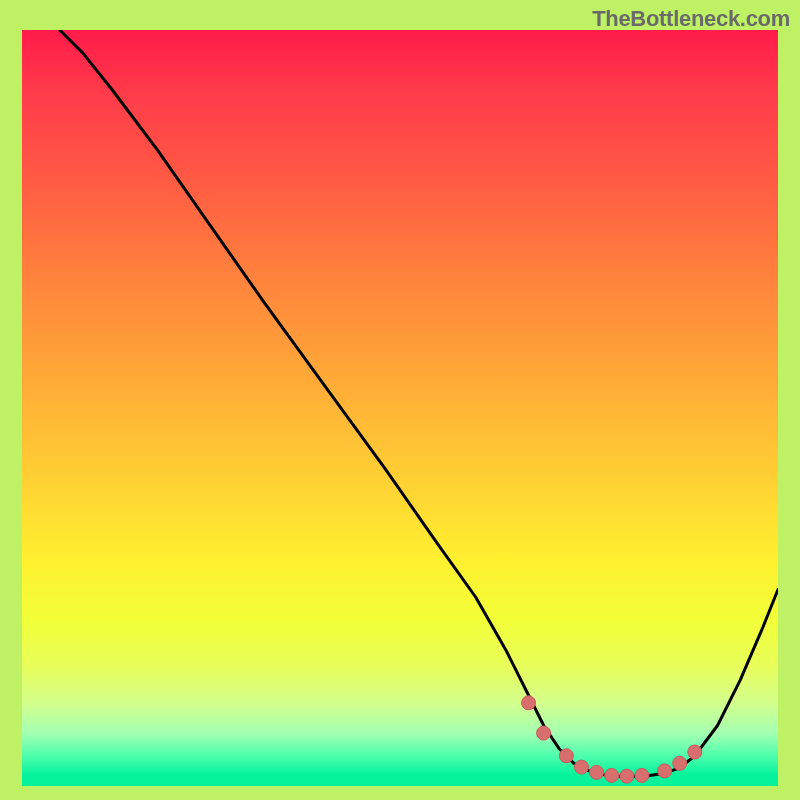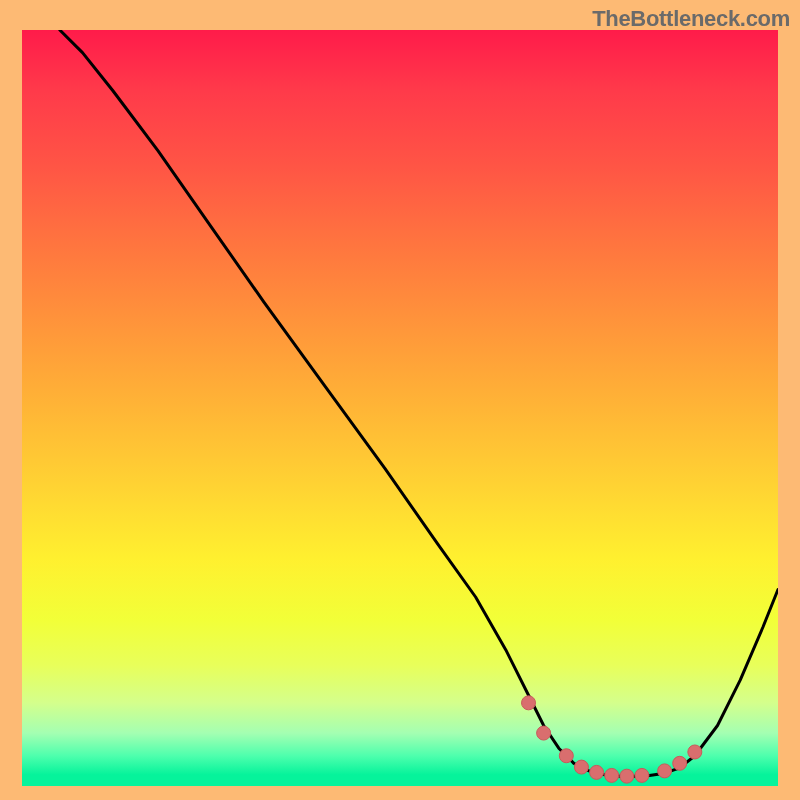--- a/index.html
+++ b/index.html
@@ -1,21 +1,21 @@
 <!DOCTYPE html>
 <html><head>
 <meta charset="utf-8">
 <style>
   * { margin: 0; padding: 0; box-sizing: border-box; }
   html, body { width: 800px; height: 800px; background: #000; overflow: hidden; }
   .container {
     width: 800px;
     height: 800px;
     position: relative;
-    background: #fdba74;
+    background: #bef264;
   }
   .watermark {
     position: absolute;
     top: 6px;
     right: 10px;
     font-family: Arial, sans-serif;
     font-size: 22px;
     font-weight: 600;
     color: #6a6a6a;
     letter-spacing: -0.3px;

